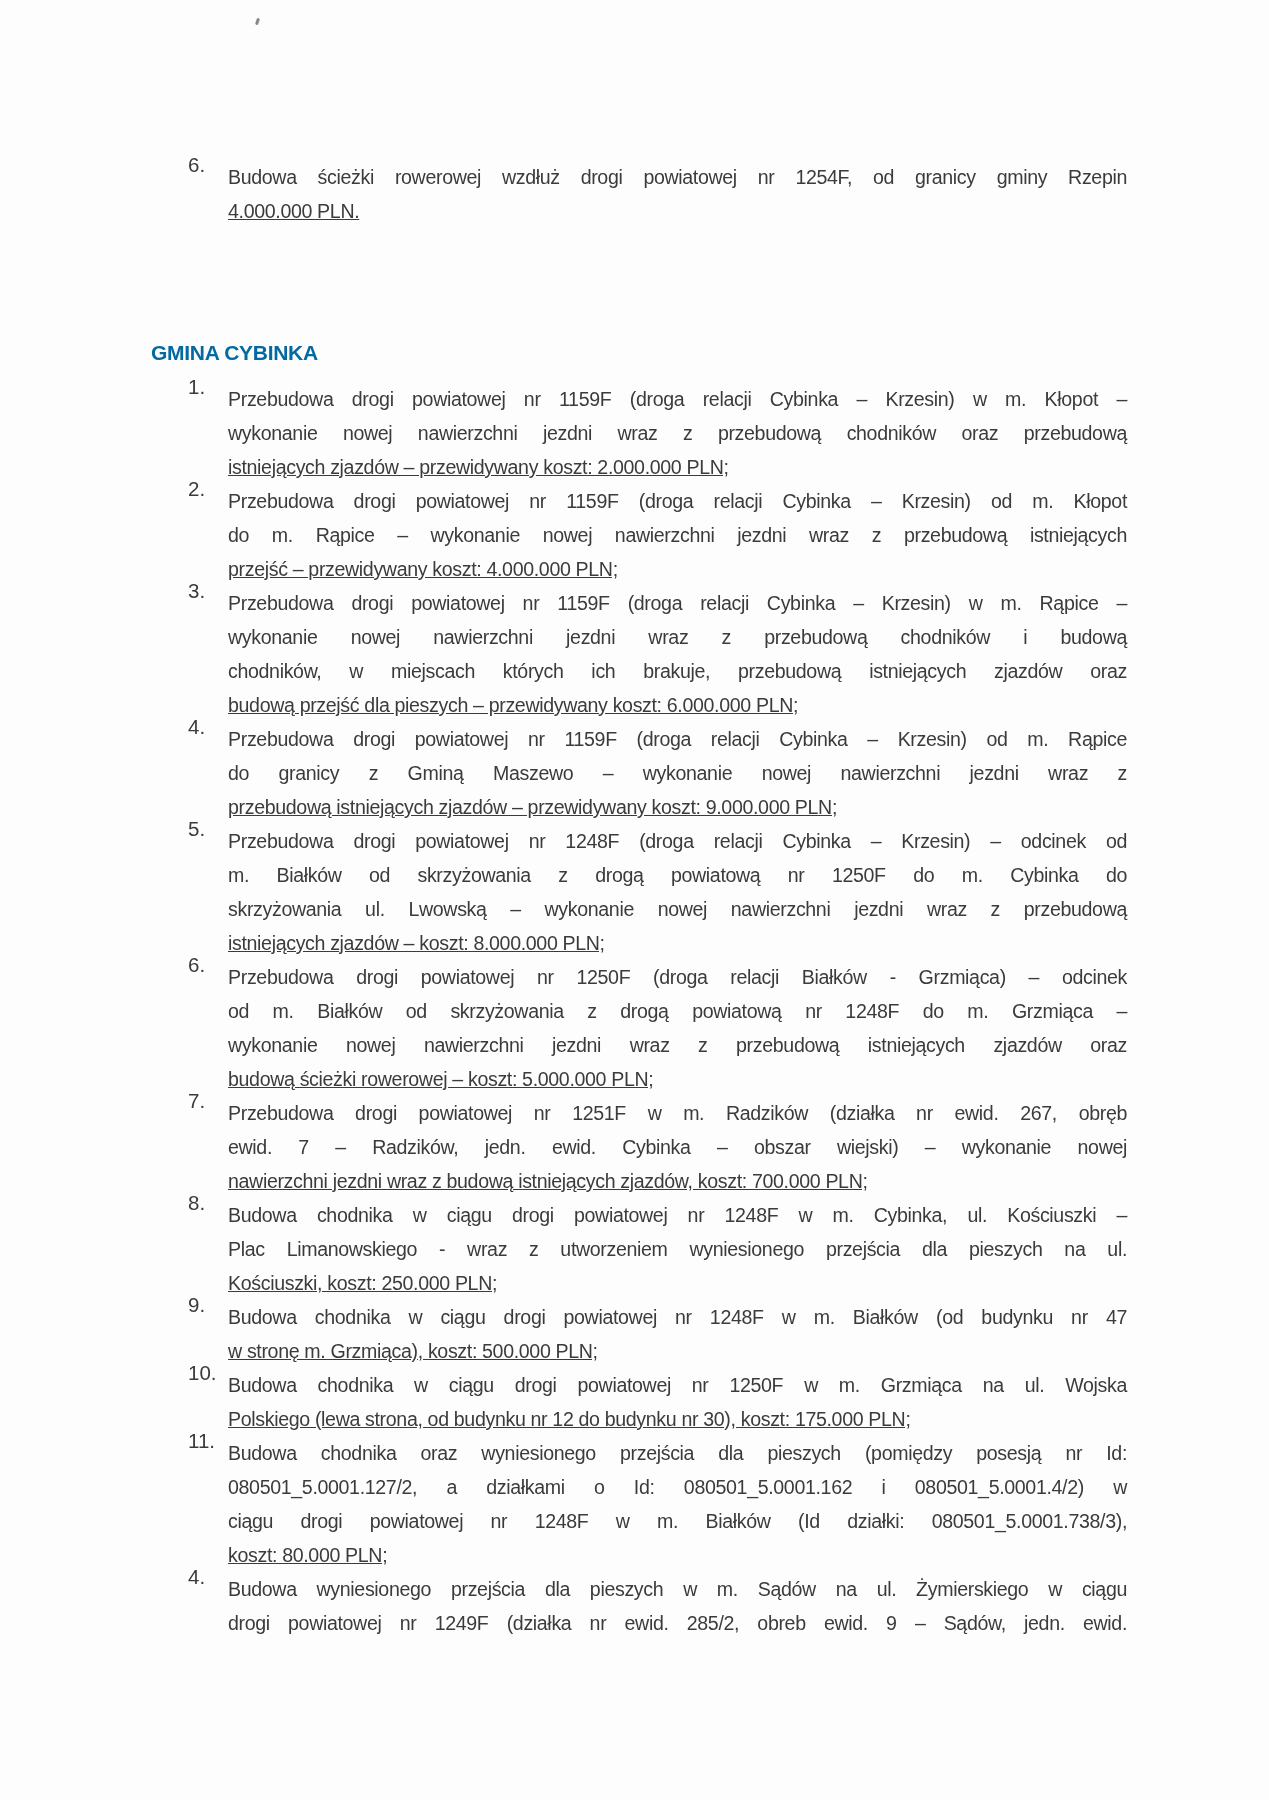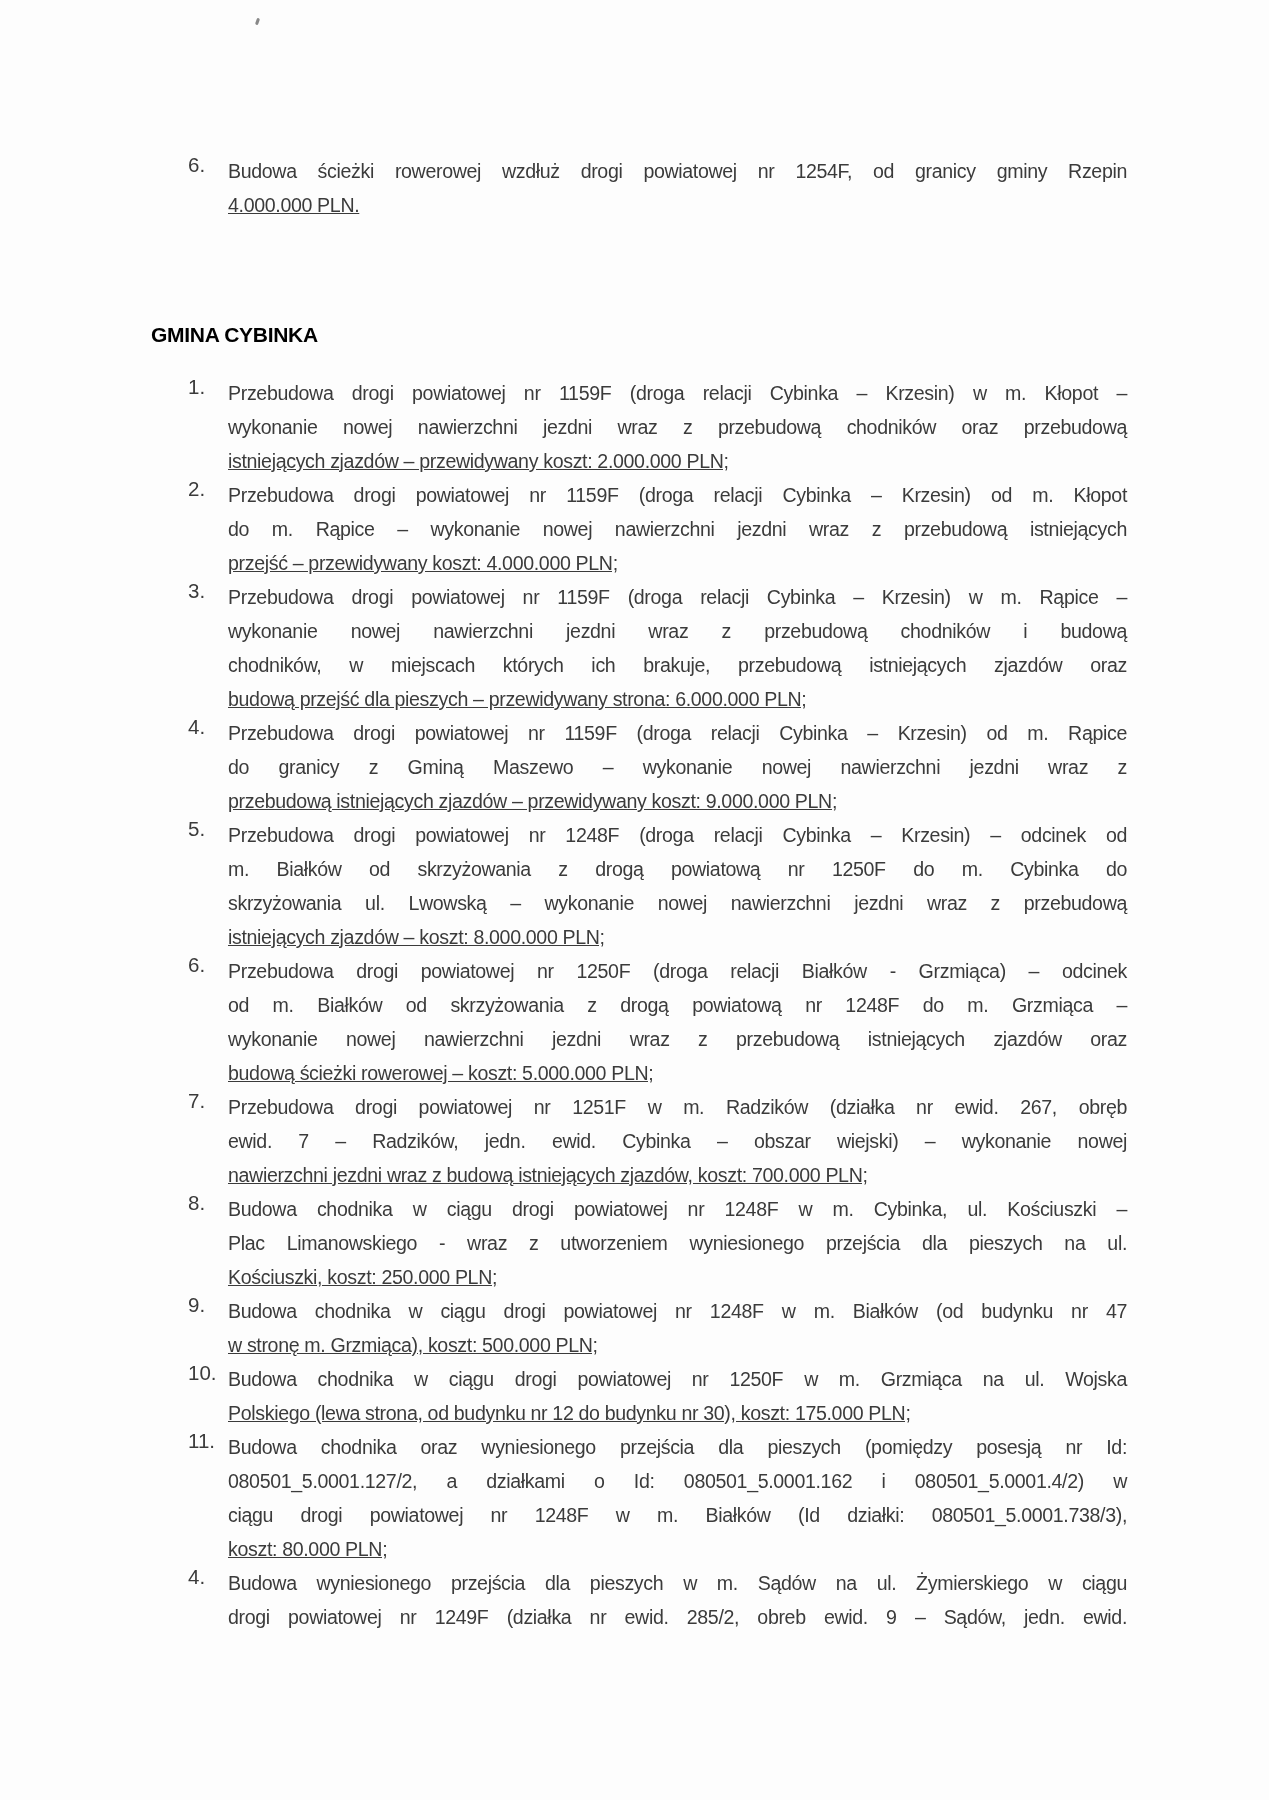--- a/index.html
+++ b/index.html
@@ -3,27 +3,27 @@
 <meta charset="utf-8">
 <style>
   html, body { margin: 0; padding: 0; }
   body {
     width: 1269px; height: 1800px; background: #ffffff; position: relative; overflow: hidden;
     font-family: "Liberation Sans", "DejaVu Sans", sans-serif; color: #3b3b3b;
   }
   .page { position: absolute; left: 0; top: 0; width: 1269px; height: 1800px; background: #fdfdfd; }
   .speck { position: absolute; left: 256px; top: 18px; width: 3px; height: 7px; background: #555; border-radius: 2px; transform: rotate(20deg); opacity: .7; }
   .heading {
-    position: absolute; left: 151px; top: 322px; font-weight: bold; font-size: 21px; line-height: 26px;
-    color: #000000; letter-spacing: -0.3px;
+    position: absolute; left: 151px; top: 340px; font-weight: bold; font-size: 21px; line-height: 26px;
+    color: #0369a1; letter-spacing: -0.3px;
   }
   .list { position: absolute; left: 0; top: 0; width: 1269px; }
   .item { position: absolute; left: 188px; width: 940px; }
   .marker { position: absolute; left: 0; top: 0; font-size: 20.5px; line-height: 34px; width: 40px; }
-  .lines { position: absolute; left: 40px; top: 6px; width: 899px; }
+  .lines { position: absolute; left: 40px; top: 12px; width: 899px; }
   .line {
     display: block; height: 34px; font-size: 19.6px; line-height: 34px; white-space: nowrap; overflow: visible;
     text-align: justify; text-align-last: justify; letter-spacing: -0.35px;
   }
   .line.last { text-align-last: left; text-decoration: underline; }
 </style>
 </head>
 <body>
 
 <div class="page">
@@ -58,21 +58,21 @@
         <span class="line">do m. Rąpice – wykonanie nowej nawierzchni jezdni wraz z przebudową istniejących</span>
         <span class="line last">przejść – przewidywany koszt: 4.000.000 PLN;</span>
       </div>
     </div>
     <div class="item" style="top:574px;">
       <span class="marker">3.</span>
       <div class="lines">
         <span class="line">Przebudowa drogi powiatowej nr 1159F (droga relacji Cybinka – Krzesin) w m. Rąpice –</span>
         <span class="line">wykonanie nowej nawierzchni jezdni wraz z przebudową chodników i budową</span>
         <span class="line">chodników, w miejscach których ich brakuje, przebudową istniejących zjazdów oraz</span>
-        <span class="line last">budową przejść dla pieszych – przewidywany strona: 6.000.000 PLN;</span>
+        <span class="line last">budową przejść dla pieszych – przewidywany koszt: 6.000.000 PLN;</span>
       </div>
     </div>
     <div class="item" style="top:710px;">
       <span class="marker">4.</span>
       <div class="lines">
         <span class="line">Przebudowa drogi powiatowej nr 1159F (droga relacji Cybinka – Krzesin) od m. Rąpice</span>
         <span class="line">do granicy z Gminą Maszewo – wykonanie nowej nawierzchni jezdni wraz z</span>
         <span class="line last">przebudową istniejących zjazdów – przewidywany koszt: 9.000.000 PLN;</span>
       </div>
     </div>

